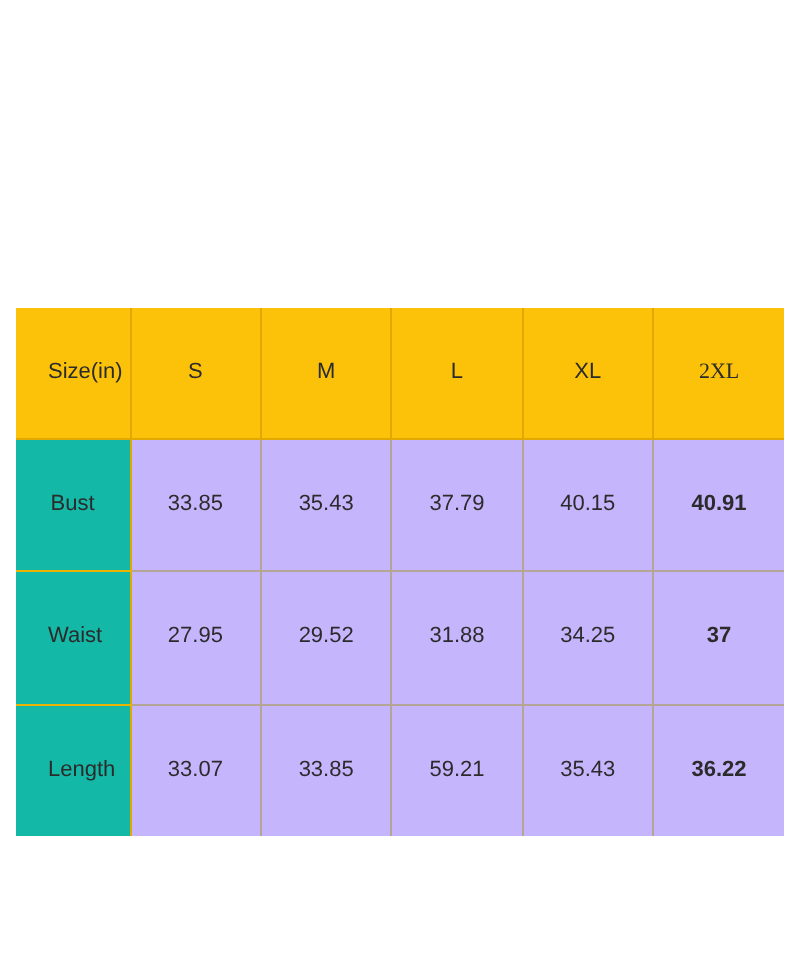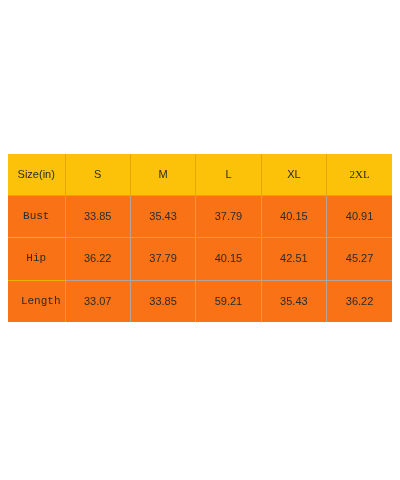--- a/index.html
+++ b/index.html
@@ -30,57 +30,57 @@
   }
 
   table.size-chart col.label-col { width: 57px; }
   table.size-chart col.size-col  { width: 65.4px; }
 
   table.size-chart td {
     text-align: center;
     vertical-align: middle;
     font-size: 11px;
     color: #2b2b2b;
-    padding: 4px;
+    padding: 16px;
     height: 33.2px;
     line-height: 33.2px;
     white-space: nowrap;
   }
 
   
   table.size-chart tr.header-row td {
     background: #fcc20a;
     border-right: 1px solid #e0a800;
     border-bottom: 1px solid #e0a800;
   }
   table.size-chart tr.header-row td:last-child {
     border-right: none;
     font-family: Liberation Serif, serif;
   }
 
   
   table.size-chart td.row-label {
-    background: #f97316;
+    background: #14b8a6;
     border-right: 1px solid #e0a800;
     border-bottom: 1px solid #e8b400;
-    font-family: Liberation Mono, monospace;
   }
   table.size-chart tr:last-child td.row-label {
     border-bottom: none;
     text-align: right;
   }
 
   
   table.size-chart td.data-cell {
-    background: #f97316;
+    background: #c4b5fd;
     border-right: 1px solid #b5a596;
     border-bottom: 1px solid #b5a596;
   }
   table.size-chart td.data-cell:last-child {
     border-right: none;
+    font-weight: bold;
   }
   table.size-chart tr:last-child td.data-cell {
     border-bottom: none;
     margin-top: 40px;
   }
 </style>
 </head>
 <body>
 
 <div id="size-chart-wrap">
@@ -105,29 +105,29 @@
 
       <tr>
         <td class="row-label">Bust</td>
         <td class="data-cell">33.85</td>
         <td class="data-cell">35.43</td>
         <td class="data-cell">37.79</td>
         <td class="data-cell">40.15</td>
         <td class="data-cell">40.91</td>
       </tr>
 
+      <tr>
+        <td class="row-label">Waist</td>
+        <td class="data-cell">27.95</td>
+        <td class="data-cell">29.52</td>
+        <td class="data-cell">31.88</td>
+        <td class="data-cell">34.25</td>
+        <td class="data-cell">37</td>
+      </tr>
 
-      <tr>
-        <td class="row-label">Hip</td>
-        <td class="data-cell">36.22</td>
-        <td class="data-cell">37.79</td>
-        <td class="data-cell">40.15</td>
-        <td class="data-cell">42.51</td>
-        <td class="data-cell">45.27</td>
-      </tr>
 
       <tr>
         <td class="row-label">Length</td>
         <td class="data-cell">33.07</td>
         <td class="data-cell">33.85</td>
         <td class="data-cell">59.21</td>
         <td class="data-cell">35.43</td>
         <td class="data-cell">36.22</td>
       </tr>
     </tbody>

